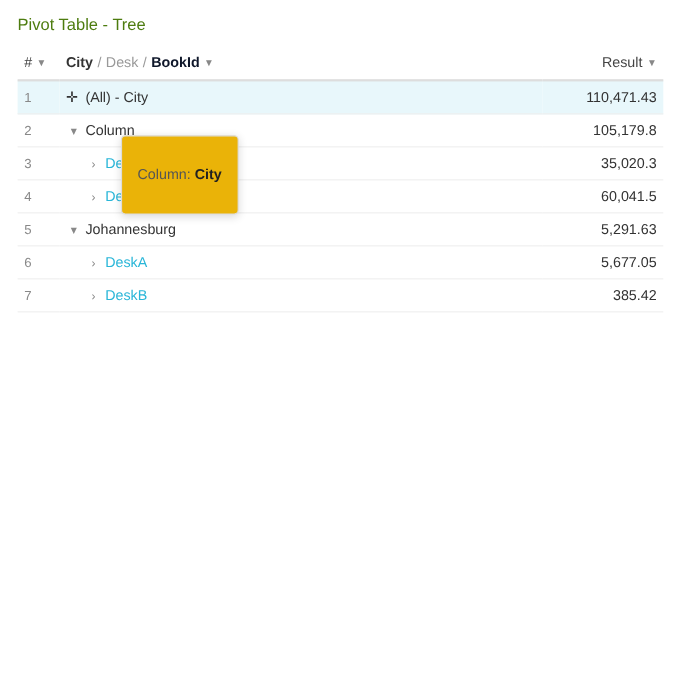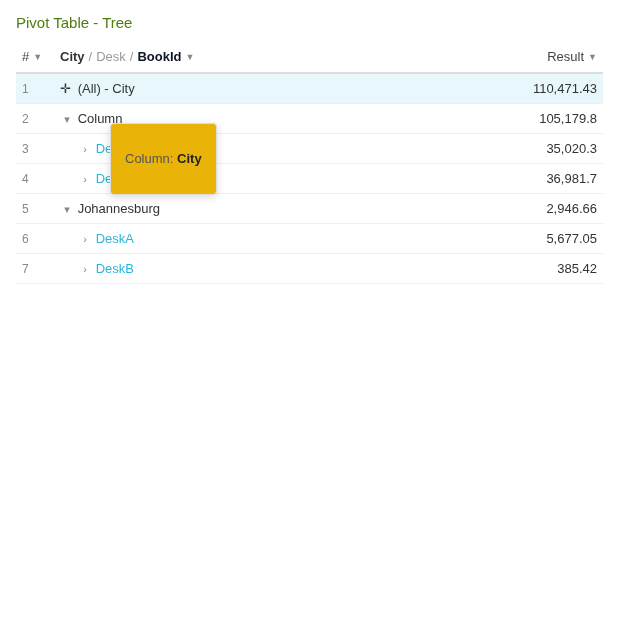--- a/index.html
+++ b/index.html
@@ -198,26 +198,26 @@
           <td class="col-result">105,179.8</td>
         </tr>
         <tr>
           <td class="col-num">3</td>
           <td class="col-city"><span style="display:inline-block;width:18px;"></span><span class="expand-icon">›</span> <span class="link-blue">DeskA</span></td>
           <td class="col-result">35,020.3</td>
         </tr>
         <tr>
           <td class="col-num">4</td>
           <td class="col-city"><span style="display:inline-block;width:18px;"></span><span class="expand-icon">›</span> <span class="link-blue">DeskB</span></td>
-          <td class="col-result">36,981.7</td>
+          <td class="col-result">60,041.5</td>
         </tr>
         <tr>
           <td class="col-num">5</td>
           <td class="col-city"><span class="expand-icon">▾</span> <span>Johannesburg</span></td>
-          <td class="col-result">2,946.66</td>
+          <td class="col-result">5,291.63</td>
         </tr>
         <tr>
           <td class="col-num">6</td>
           <td class="col-city"><span style="display:inline-block;width:18px;"></span><span class="expand-icon">›</span> <span class="link-blue">DeskA</span></td>
           <td class="col-result">5,677.05</td>
         </tr>
         <tr>
           <td class="col-num">7</td>
           <td class="col-city"><span style="display:inline-block;width:18px;"></span><span class="expand-icon">›</span> <span class="link-blue">DeskB</span></td>
           <td class="col-result">385.42</td>

